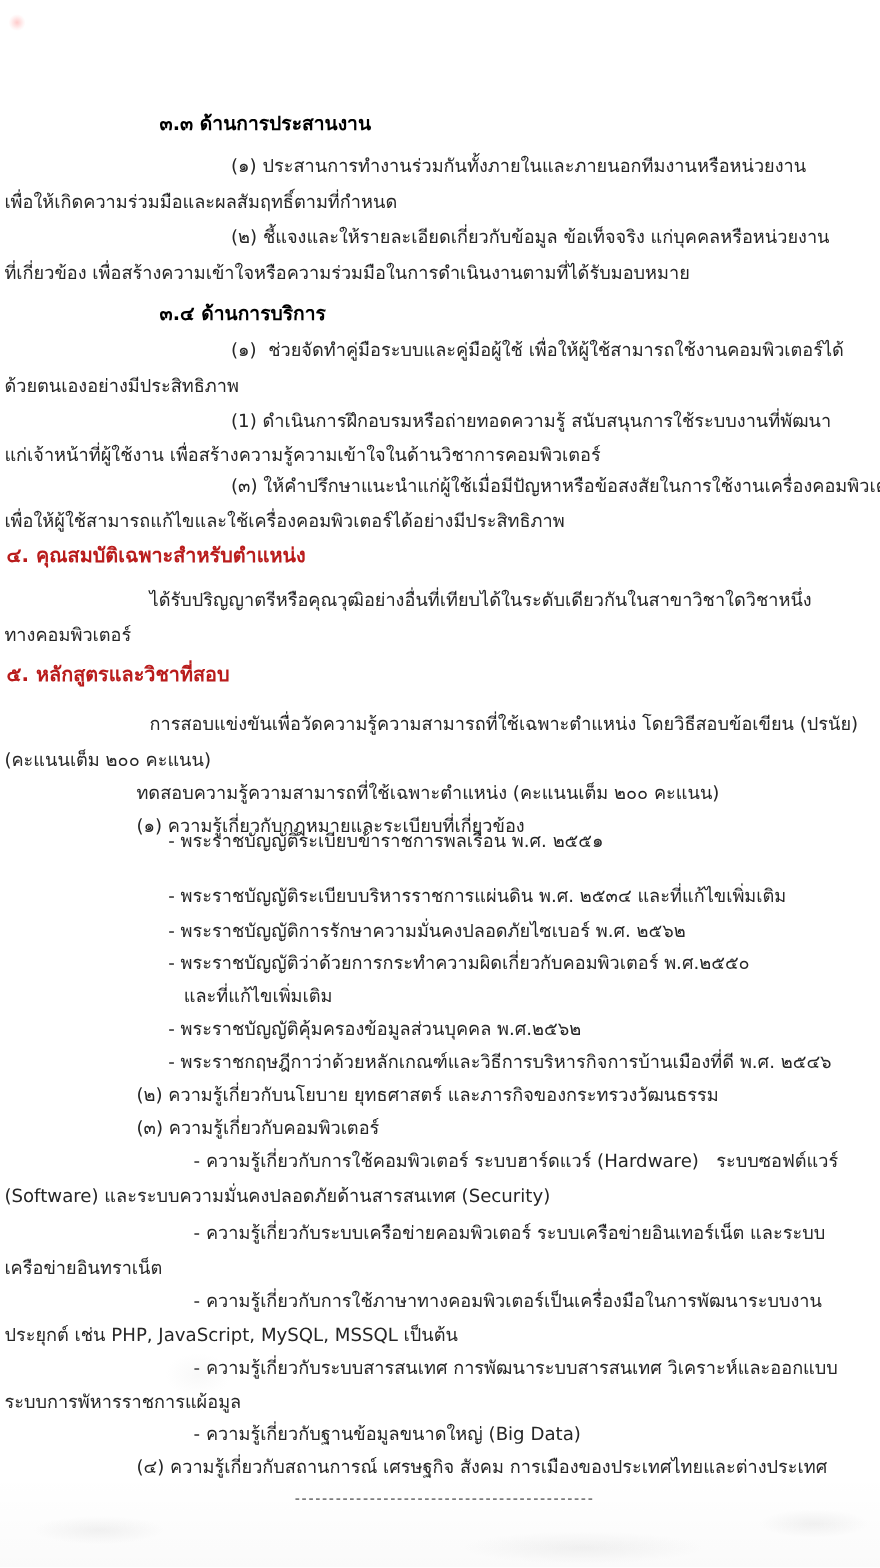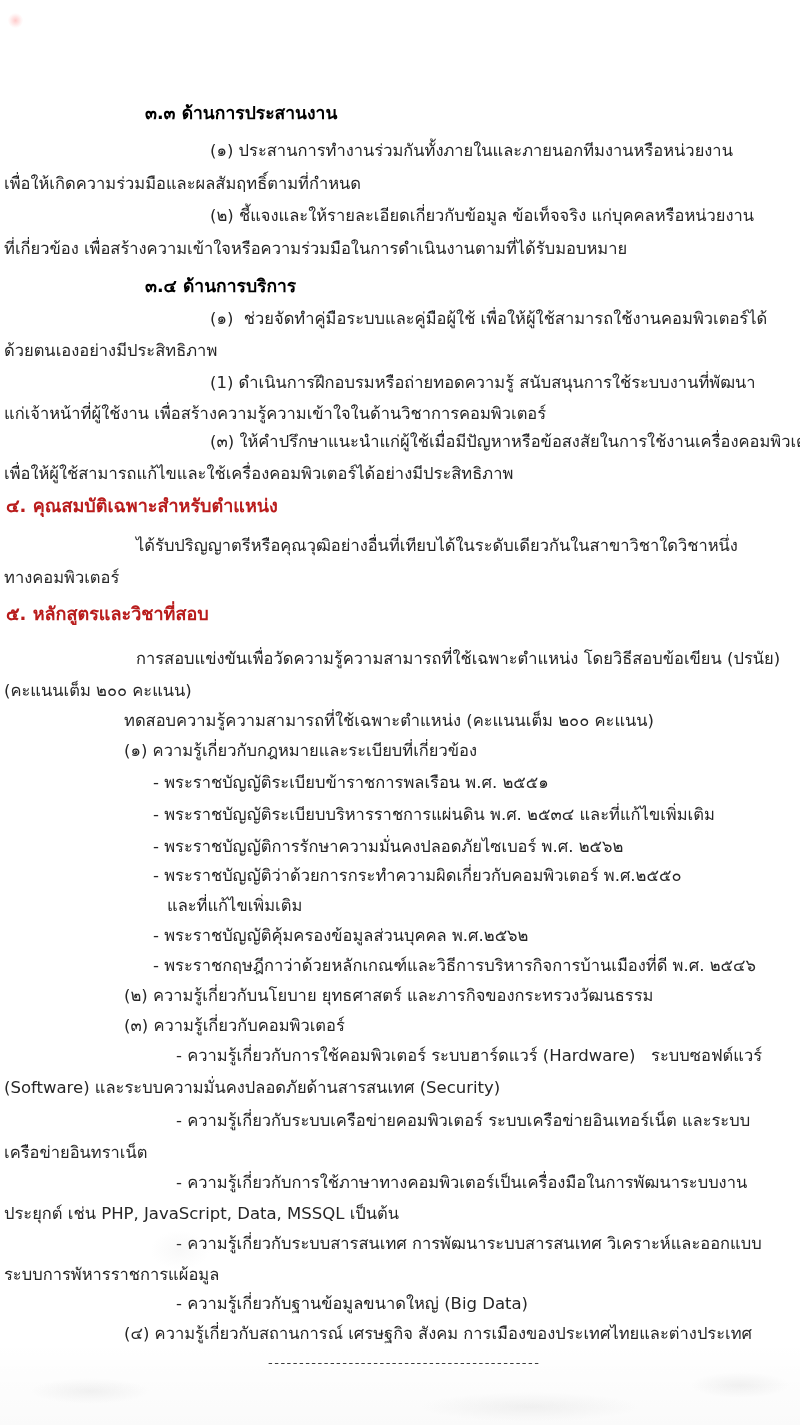--- a/index.html
+++ b/index.html
@@ -62,35 +62,35 @@
     <div class="line role-numbered-item" style="top: 429px;">(๓) ให้คำปรึกษาแนะนำแก่ผู้ใช้เมื่อมีปัญหาหรือข้อสงสัยในการใช้งานเครื่องคอมพิวเตอร์</div>
     <div class="line role-wrap" style="top: 461px;">เพื่อให้ผู้ใช้สามารถแก้ไขและใช้เครื่องคอมพิวเตอร์ได้อย่างมีประสิทธิภาพ</div>
     <div class="line role-main-heading" style="top: 493px;">๔. คุณสมบัติเฉพาะสำหรับตำแหน่ง</div>
     <div class="line role-paragraph" style="top: 533px;">ได้รับปริญญาตรีหรือคุณวุฒิอย่างอื่นที่เทียบได้ในระดับเดียวกันในสาขาวิชาใดวิชาหนึ่ง</div>
     <div class="line role-wrap" style="top: 565px;">ทางคอมพิวเตอร์</div>
     <div class="line role-main-heading" style="top: 601px;">๕. หลักสูตรและวิชาที่สอบ</div>
     <div class="line role-paragraph" style="top: 646px;">การสอบแข่งขันเพื่อวัดความรู้ความสามารถที่ใช้เฉพาะตำแหน่ง โดยวิธีสอบข้อเขียน (ปรนัย)</div>
     <div class="line role-wrap" style="top: 678px;">(คะแนนเต็ม ๒๐๐ คะแนน)</div>
     <div class="line role-list-l1" style="top: 708px;">ทดสอบความรู้ความสามารถที่ใช้เฉพาะตำแหน่ง (คะแนนเต็ม ๒๐๐ คะแนน)</div>
     <div class="line role-list-l1" style="top: 738px;">(๑) ความรู้เกี่ยวกับกฎหมายและระเบียบที่เกี่ยวข้อง</div>
-    <div class="line role-dash-item" style="top: 770px;">- พระราชบัญญัติระเบียบข้าราชการพลเรือน พ.ศ. ๒๕๕๑</div>
+    <div class="line role-dash-item" style="top: 752px;">- พระราชบัญญัติระเบียบข้าราชการพลเรือน พ.ศ. ๒๕๕๑</div>
     <div class="line role-dash-item" style="top: 802px;">- พระราชบัญญัติระเบียบบริหารราชการแผ่นดิน พ.ศ. ๒๕๓๔ และที่แก้ไขเพิ่มเติม</div>
     <div class="line role-dash-item" style="top: 834px;">- พระราชบัญญัติการรักษาความมั่นคงปลอดภัยไซเบอร์ พ.ศ. ๒๕๖๒</div>
     <div class="line role-dash-item" style="top: 863px;">- พระราชบัญญัติว่าด้วยการกระทำความผิดเกี่ยวกับคอมพิวเตอร์ พ.ศ.๒๕๕๐</div>
     <div class="line role-dash-cont" style="top: 893px;">และที่แก้ไขเพิ่มเติม</div>
     <div class="line role-dash-item" style="top: 923px;">- พระราชบัญญัติคุ้มครองข้อมูลส่วนบุคคล พ.ศ.๒๕๖๒</div>
     <div class="line role-dash-item" style="top: 953px;">- พระราชกฤษฎีกาว่าด้วยหลักเกณฑ์และวิธีการบริหารกิจการบ้านเมืองที่ดี พ.ศ. ๒๕๔๖</div>
     <div class="line role-list-l1" style="top: 983px;">(๒) ความรู้เกี่ยวกับนโยบาย ยุทธศาสตร์ และภารกิจของกระทรวงวัฒนธรรม</div>
     <div class="line role-list-l1" style="top: 1013px;">(๓) ความรู้เกี่ยวกับคอมพิวเตอร์</div>
     <div class="line role-dash-item-2" style="top: 1043px;">- ความรู้เกี่ยวกับการใช้คอมพิวเตอร์ ระบบฮาร์ดแวร์ (Hardware)   ระบบซอฟต์แวร์</div>
     <div class="line role-wrap" style="top: 1075px;">(Software) และระบบความมั่นคงปลอดภัยด้านสารสนเทศ (Security)</div>
     <div class="line role-dash-item-2" style="top: 1108px;">- ความรู้เกี่ยวกับระบบเครือข่ายคอมพิวเตอร์ ระบบเครือข่ายอินเทอร์เน็ต และระบบ</div>
     <div class="line role-wrap" style="top: 1140px;">เครือข่ายอินทราเน็ต</div>
     <div class="line role-dash-item-2" style="top: 1170px;">- ความรู้เกี่ยวกับการใช้ภาษาทางคอมพิวเตอร์เป็นเครื่องมือในการพัฒนาระบบงาน</div>
-    <div class="line role-wrap" style="top: 1201px;">ประยุกต์ เช่น PHP, JavaScript, Data, MSSQL เป็นต้น</div>
+    <div class="line role-wrap" style="top: 1201px;">ประยุกต์ เช่น PHP, JavaScript, MySQL, MSSQL เป็นต้น</div>
     <div class="line role-dash-item-2" style="top: 1231px;">- ความรู้เกี่ยวกับระบบสารสนเทศ การพัฒนาระบบสารสนเทศ วิเคราะห์และออกแบบ</div>
     <div class="line role-wrap" style="top: 1262px;">ระบบการพัหารราชการแผ้อมูล</div>
     <div class="line role-dash-item-2" style="top: 1291px;">- ความรู้เกี่ยวกับฐานข้อมูลขนาดใหญ่ (Big Data)</div>
     <div class="line role-list-l1" style="top: 1321px;">(๔) ความรู้เกี่ยวกับสถานการณ์ เศรษฐกิจ สังคม การเมืองของประเทศไทยและต่างประเทศ</div>
     <div class="line role-divider" style="top: 1350px;">--------------------------------------------</div>
   </div>
 
 <div class="scan-mark"></div>
 <div class="smudge smudge-1"></div>
 <div class="smudge smudge-2"></div>

